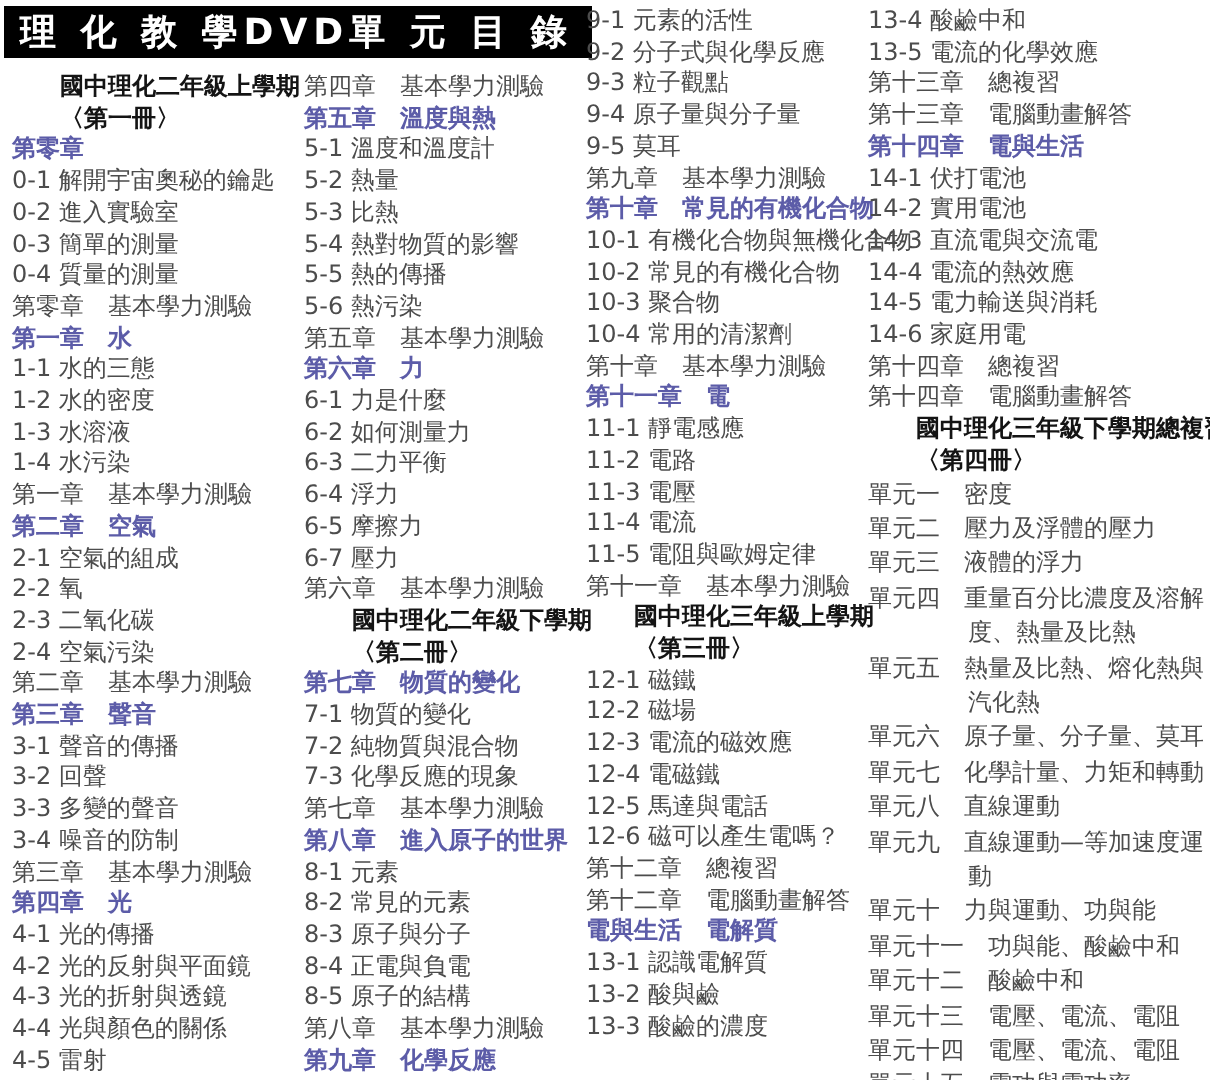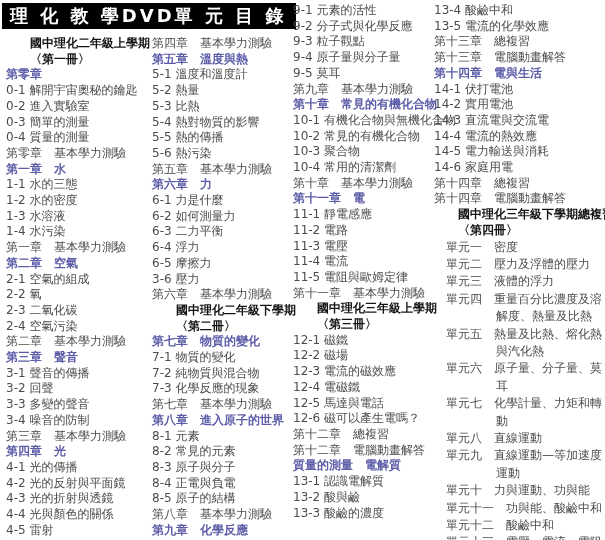--- a/index.html
+++ b/index.html
@@ -52,21 +52,20 @@
   .line.chapter {
     color: var(--chapter-accent, #5c5ca8);
     font-weight: bold;
   }
   .line.test { color: var(--body-text, #4c4c4c); }
   .line.unit {
     line-height: 17.4px;
     white-space: normal;
     padding-left: 50px;
     text-indent: -50px;
-    margin-left: 12px;
   }
 </style>
 </head>
 <body>
 
 <div id="page" style="--page-bg: #ffffff; --title-bg: #000000; --title-fg: #ffffff; --chapter-accent: #5c5ca8; --body-text: #4c4c4c; --heading-text: #141414;">
   <div class="titlebar">理 化 教 學DVD單 元 目 錄</div>
   <div id="col1" class="col">
       <div class="line semester">國中理化二年級上學期</div>
       <div class="line semester">〈第一冊〉</div>
@@ -110,21 +109,21 @@
       <div class="line item">5-4 熱對物質的影響</div>
       <div class="line item">5-5 熱的傳播</div>
       <div class="line item">5-6 熱污染</div>
       <div class="line test">第五章　基本學力測驗</div>
       <div class="line chapter">第六章　力</div>
       <div class="line item">6-1 力是什麼</div>
       <div class="line item">6-2 如何測量力</div>
       <div class="line item">6-3 二力平衡</div>
       <div class="line item">6-4 浮力</div>
       <div class="line item">6-5 摩擦力</div>
-      <div class="line item">3-6 壓力</div>
+      <div class="line item">6-7 壓力</div>
       <div class="line test">第六章　基本學力測驗</div>
       <div class="line semester">國中理化二年級下學期</div>
       <div class="line semester">〈第二冊〉</div>
       <div class="line chapter">第七章　物質的變化</div>
       <div class="line item">7-1 物質的變化</div>
       <div class="line item">7-2 純物質與混合物</div>
       <div class="line item">7-3 化學反應的現象</div>
       <div class="line test">第七章　基本學力測驗</div>
       <div class="line chapter">第八章　進入原子的世界</div>
       <div class="line item">8-1 元素</div>
@@ -158,21 +157,21 @@
       <div class="line semester">國中理化三年級上學期</div>
       <div class="line semester">〈第三冊〉</div>
       <div class="line item">12-1 磁鐵</div>
       <div class="line item">12-2 磁場</div>
       <div class="line item">12-3 電流的磁效應</div>
       <div class="line item">12-4 電磁鐵</div>
       <div class="line item">12-5 馬達與電話</div>
       <div class="line item">12-6 磁可以產生電嗎？</div>
       <div class="line test">第十二章　總複習</div>
       <div class="line test">第十二章　電腦動畫解答</div>
-      <div class="line chapter">質量的測量　電解質</div>
+      <div class="line chapter">電與生活　電解質</div>
       <div class="line item">13-1 認識電解質</div>
       <div class="line item">13-2 酸與鹼</div>
       <div class="line item">13-3 酸鹼的濃度</div>
     </div>
   <div id="col4" class="col from-top">
       <div class="line item">13-4 酸鹼中和</div>
       <div class="line item">13-5 電流的化學效應</div>
       <div class="line test">第十三章　總複習</div>
       <div class="line test">第十三章　電腦動畫解答</div>
       <div class="line chapter">第十四章　電與生活</div>

